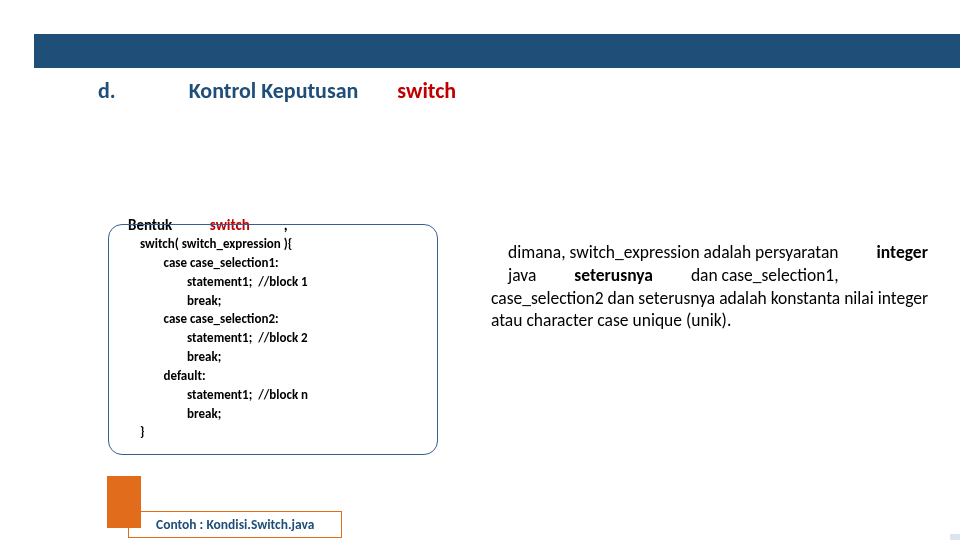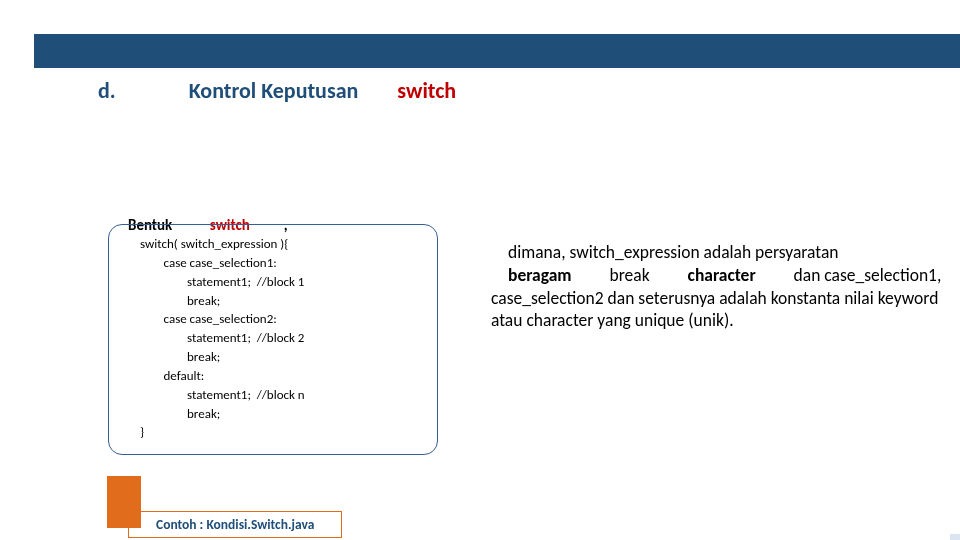--- a/index.html
+++ b/index.html
@@ -4,21 +4,21 @@
 <style>
   * { margin: 0; padding: 17px; box-sizing: border-box; }
   html, body { width: 960px; height: 540px; font-family: Calibri, "Segoe UI", Arial, sans-serif; background: #fff; color: #000; }
   .slide { position: relative; width: 960px; height: 540px; }
   .topbar { position: absolute; top: 0; left: 0; right: 0; height: 14px; background: #1f4e79; }
   .heading { position: absolute; top: 26px; left: 30px; font-size: 22px; font-weight: 700; color: #1f4e79; }
   .heading .kw { color: #c00000; }
   .intro { position: absolute; top: 64px; left: 60px; right: 30px; font-size: 17.5px; line-height: 1.35; color: #000; }
   .bentuk { position: absolute; top: 158px; left: 60px; font-size: 15px; font-weight: 700; margin-top: 7px; }
   .bentuk .kw { color: #c00000; }
-  .codebox { position: absolute; top: 190px; left: 74px; width: 330px; padding: 10px 14px 12px 14px; border: 1.5px solid #365f91; border-radius: 14px; font-size: 13px; font-weight: 400; line-height: 1.45; white-space: pre; font-family: Calibri, Arial, sans-serif; }
+  .codebox { position: absolute; top: 190px; left: 74px; width: 330px; padding: 10px 14px 12px 14px; border: 1.5px solid #365f91; border-radius: 14px; font-size: 13px; font-weight: 700; line-height: 1.45; white-space: pre; font-family: Calibri, Arial, sans-serif; }
   .desc { position: absolute; top: 190px; left: 440px; right: 30px; font-size: 17.5px; line-height: 1.3; }
   .example-wrap { position: absolute; top: 460px; left: 59px; }
   .example-connector { position: absolute; top: -18px; left: 14px; width: 2px; height: 18px; background: #e06c1c; }
   .example-hconnector { position: absolute; top: 0; left: 14px; width: 16px; height: 2px; background: #e06c1c; }
   .example-box { display: inline-block; border: 1.5px solid #e06c1c; padding: 4px 10px; font-size: 13.5px; font-weight: 700; color: #1f4e79; margin-left: 18px; }
   .footer-left { position: absolute; bottom: 8px; left: 12px; font-size: 10px; font-weight: 700; color: #444; }
   .pagenum { position: absolute; bottom: 6px; right: 10px; width: 22px; height: 20px; background: #dbe5f1; color: #1f4e79; font-size: 13px; font-weight: 700; text-align: center; line-height: 20px; }
 </style>
 </head>
 <body>
@@ -43,21 +43,21 @@
 <span>                break;</span>
 <span>        case case_selection2:</span>
 <span>                statement1;  //block 2</span>
 <span>                break;</span>
 <span>        default:</span>
 <span>                statement1;  //block n</span>
 <span>                break;</span>
 <span>}</span></div>
 
   <div class="desc">
-    <span>dimana, switch_expression adalah persyaratan </span><b>beragam</b><span> break </span><b>character</b><span> dan case_selection1, case_selection2 dan seterusnya adalah konstanta nilai keyword atau character yang unique (unik).</span>
+    <span>dimana, switch_expression adalah persyaratan </span><b>integer</b><span> java </span><b>seterusnya</b><span> dan case_selection1, case_selection2 dan seterusnya adalah konstanta nilai integer atau character case unique (unik).</span>
   </div>
 
   <div class="example-wrap">
     <div class="example-connector"></div>
     <div class="example-hconnector"></div>
     <div class="example-box">
       <span>Contoh : Kondisi.Switch.java</span>
     </div>
   </div>
 

